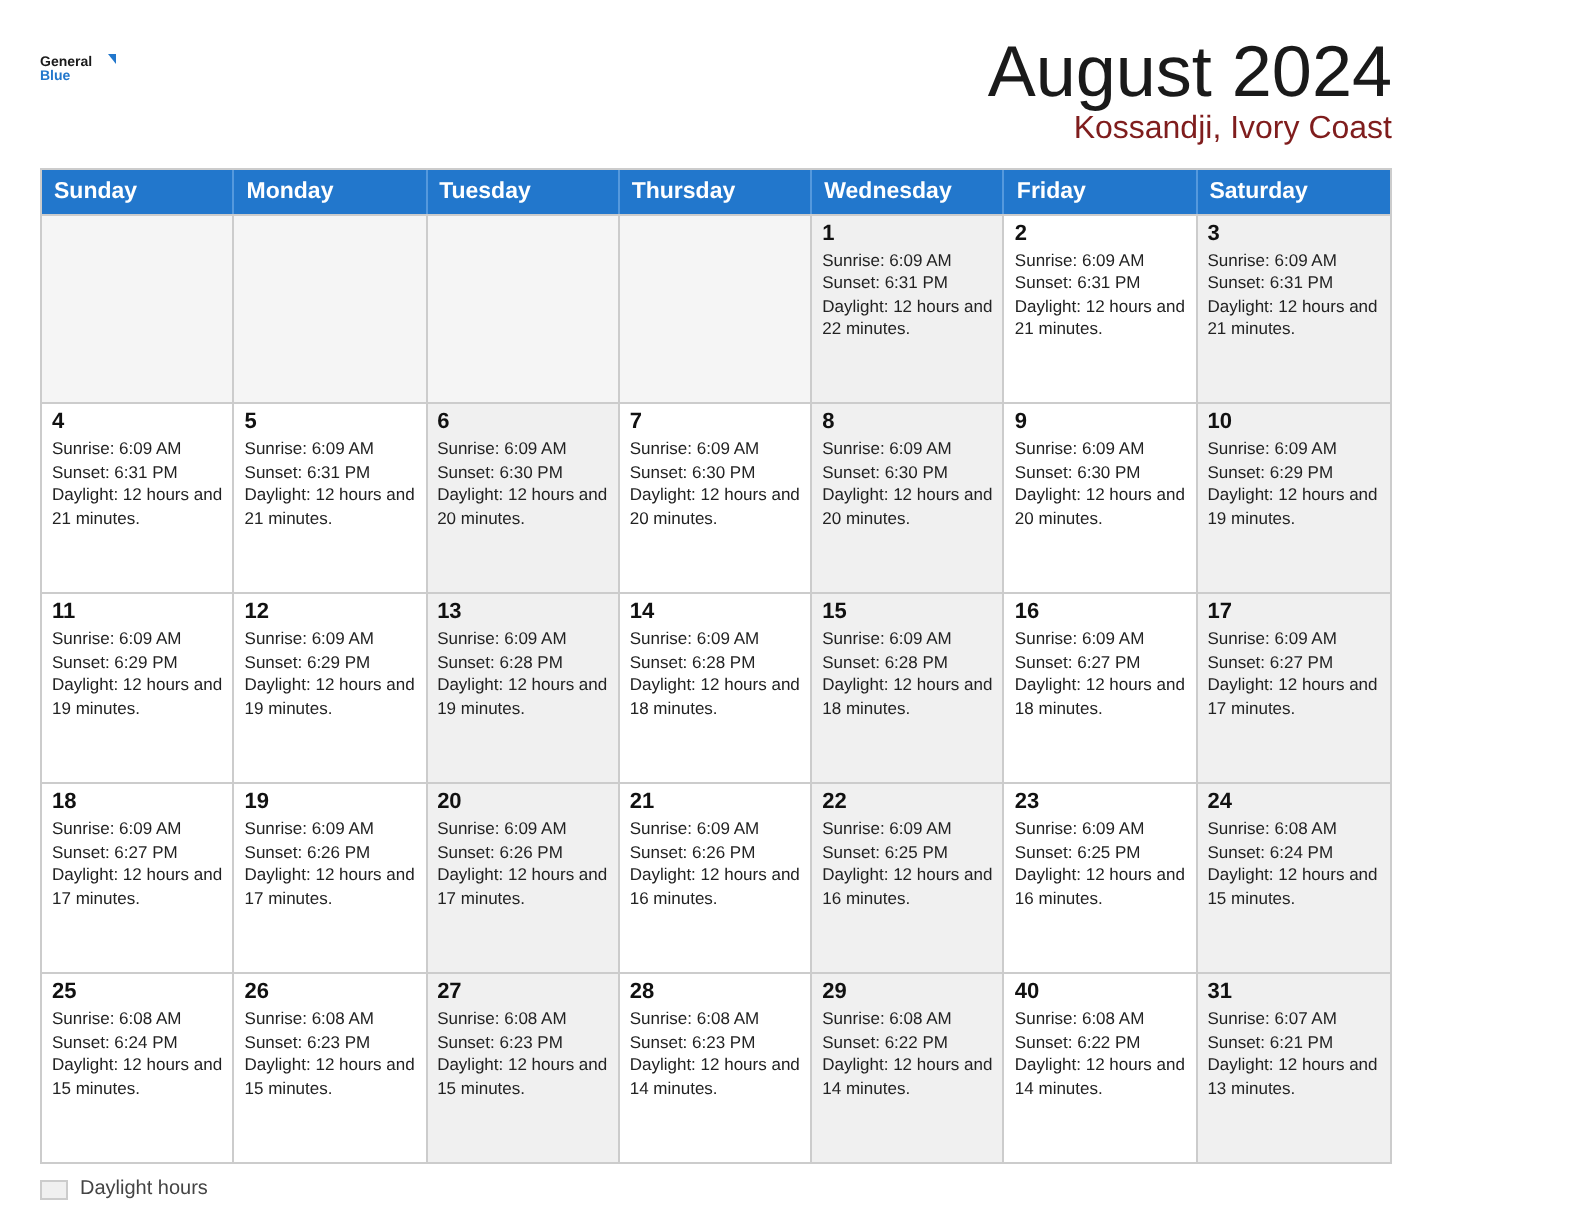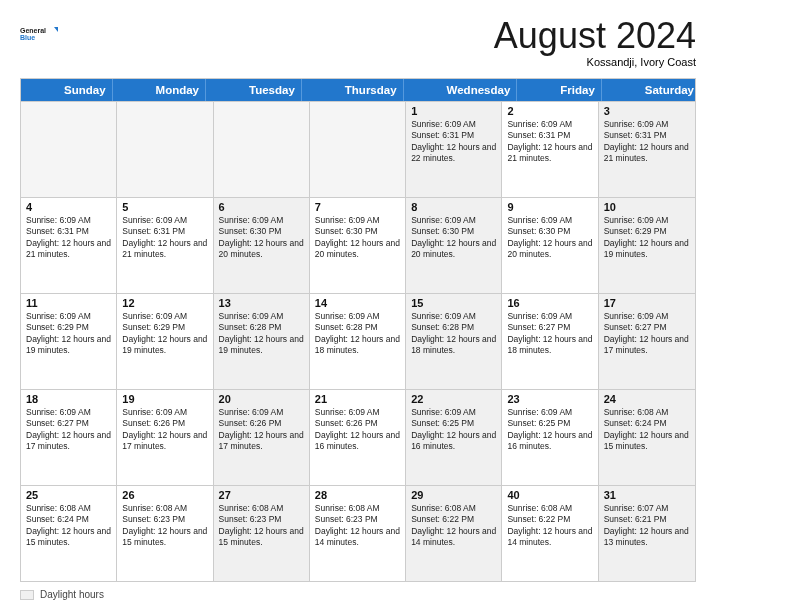--- a/index.html
+++ b/index.html
@@ -31,42 +31,41 @@
     .title-block {
       text-align: right;
     }
     .main-title {
       font-size: 36px;
       font-weight: normal;
       color: #1a1a1a;
       line-height: 1.1;
     }
     .subtitle {
-      font-size: 11px;
-      color: #000000;
+      font-size: 16px;
+      color: #7f1d1d;
     }
     .calendar {
       flex: 1;
       display: flex;
       flex-direction: column;
       border: 1px solid #ccc;
     }
     .cal-header-row {
       display: grid;
       grid-template-columns: repeat(7, 1fr);
       background: #2277cc;
     }
     .cal-header-cell {
       color: #fff;
       font-size: 11.5px;
       font-weight: bold;
       padding: 5px 6px;
       text-align: left;
       border-right: 1px solid #5599dd;
-      margin-left: 37px;
     }
     .cal-header-cell:last-child { border-right: none; }
     .cal-body {
       flex: 1;
       display: flex;
       flex-direction: column;
     }
     .cal-row {
       display: grid;
       grid-template-columns: repeat(7, 1fr);

